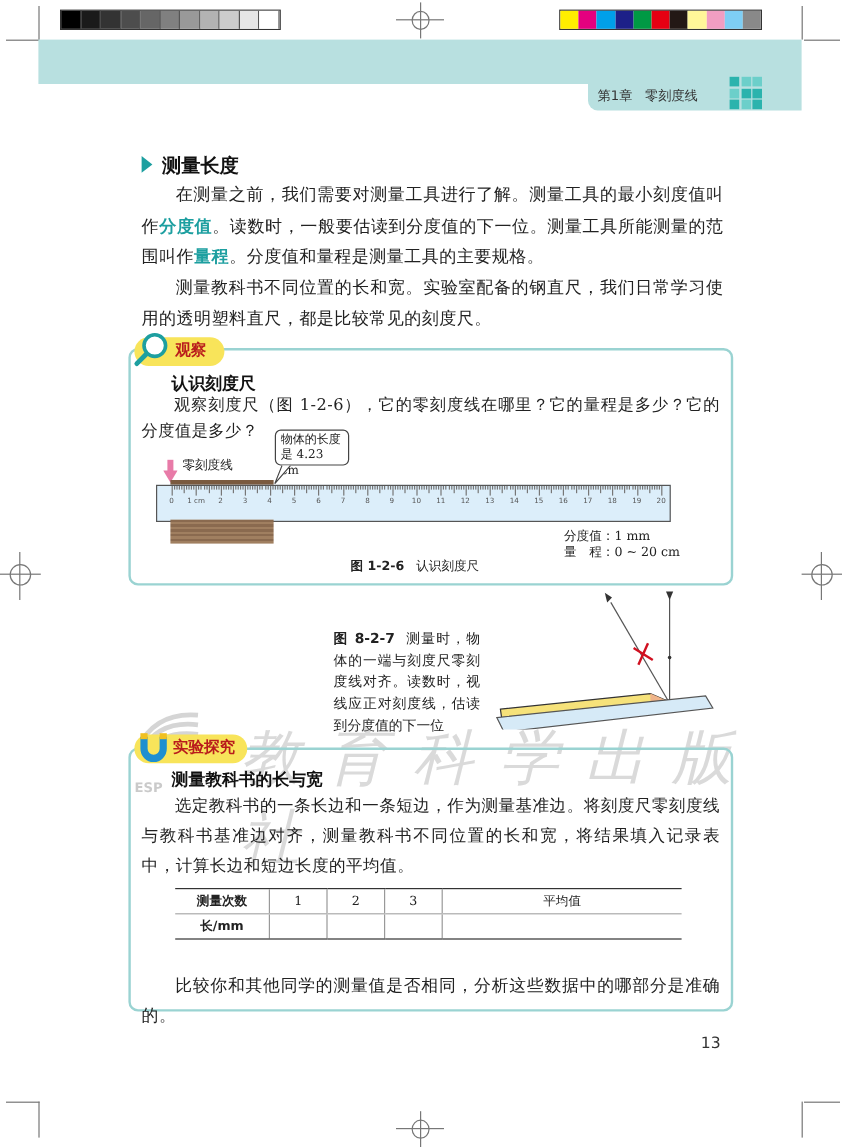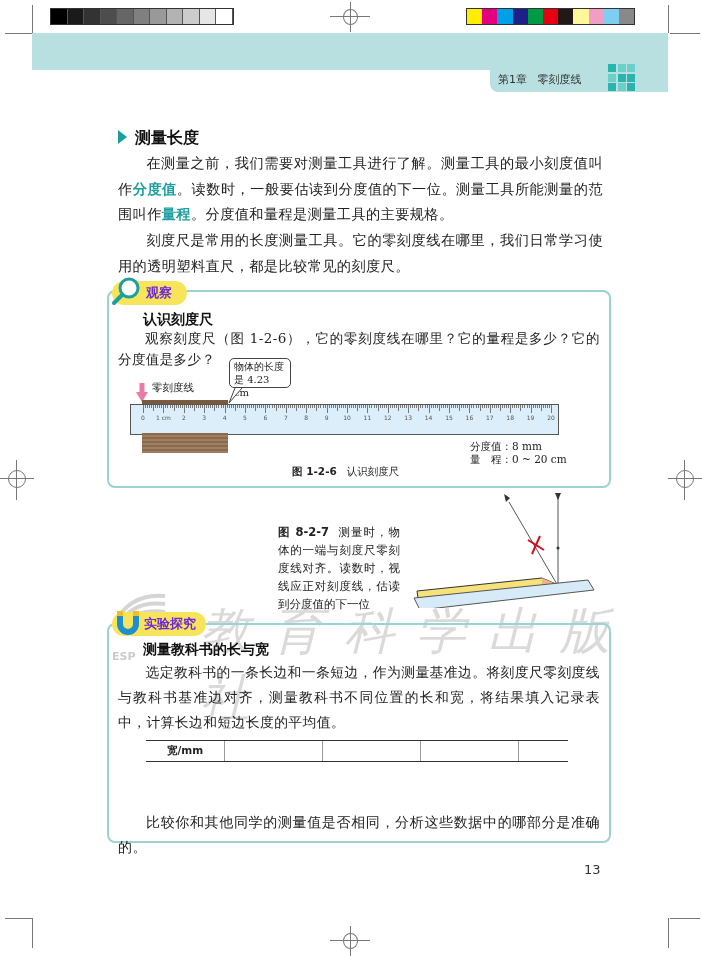--- a/index.html
+++ b/index.html
@@ -21,21 +21,21 @@
   .chap{position:absolute;left:498px;top:72px;font-family:"DejaVu Sans",sans-serif;font-size:11px;color:#333;}
   .grid9{position:absolute;left:608px;top:64px;display:grid;grid-template-columns:repeat(3,8px);gap:1.5px;}
   .grid9 span{width:8px;height:8px;background:#2bb3ad;display:block;}
   .grid9 span.l{background:#6ccfca;}
   
   .sec-title{position:absolute;left:118px;top:128px;font-family:"DejaVu Sans",sans-serif;font-weight:bold;font-size:16px;color:#111;}
   .sec-title .tri{display:inline-block;width:0;height:0;border-left:9px solid #1d9fa0;border-top:7px solid transparent;border-bottom:7px solid transparent;margin-right:8px;vertical-align:-1px;}
   .para{position:absolute;left:118px;width:485px;font-size:14.2px;line-height:25.5px;letter-spacing:0.4px;text-align:justify;}
   .hl{color:#1d9fa0;font-family:"DejaVu Sans",sans-serif;font-weight:bold;}
   .box{position:absolute;border:2px solid #9ad3d2;border-radius:8px;background:#fff;}
-  .badge{position:absolute;height:24px;background:#f8e45a;border-radius:12px;font-family:"DejaVu Sans",sans-serif;font-weight:bold;font-size:13px;line-height:24px;color:#6d28d9;}
+  .badge{position:absolute;height:24px;background:#f8e45a;border-radius:12px;font-family:"DejaVu Sans",sans-serif;font-weight:bold;font-size:13px;line-height:24px;color:#b91c1c;}
   .subt{position:absolute;font-family:"DejaVu Sans",sans-serif;font-weight:bold;font-size:14px;color:#111;}
   .ruler{position:absolute;left:130px;top:404px;width:427px;height:29px;background:#dceefa;border:1px solid #555;}
   .ruler .tick{position:absolute;top:0;width:1px;background:#777;}
   .ruler .num{position:absolute;top:9px;font-family:"DejaVu Sans",sans-serif;font-size:6px;color:#555;transform:translateX(-50%);}
   .obj{position:absolute;left:142px;top:433px;width:86px;height:20px;background:repeating-linear-gradient(180deg,#8a6a4f 0 2px,#a07f60 2px 4px);}
   .objtop{position:absolute;left:142px;top:400px;width:86px;height:4px;background:#7a5a3f;}
   .callout{position:absolute;left:229px;top:358px;width:62px;height:30px;border:1px solid #444;border-radius:5px;font-size:10px;line-height:13px;padding:1px 4px;box-sizing:border-box;background:#fff;}
   .small{font-size:10.5px;color:#222;}
   .cap{font-family:"DejaVu Sans",sans-serif;font-size:10.5px;color:#222;}
   table.rec{position:absolute;left:146px;top:740px;width:422px;border-collapse:collapse;font-size:10.5px;}
@@ -120,21 +120,21 @@
     <span></span>
     <span></span>
     <span class="l"></span>
     <span></span>
 </div>
 
 <div class="sec-title"><span class="tri"></span><span>测量长度</span></div>
 <div class="para" style="top:151px;text-indent:2em;">
   <span>在测量之前，我们需要对测量工具进行了解。测量工具的最小刻度值叫作</span><span class="hl">分度值</span><span>。读数时，一般要估读到分度值的下一位。测量工具所能测量的范围叫作</span><span class="hl">量程</span><span>。分度值和量程是测量工具的主要规格。</span>
 </div>
-<div class="para" style="top:228px;text-indent:2em;">刻度尺是常用的长度测量工具。它的零刻度线在哪里，我们日常学习使用的透明塑料直尺，都是比较常见的刻度尺。</div>
+<div class="para" style="top:228px;text-indent:2em;">测量教科书不同位置的长和宽。实验室配备的钢直尺，我们日常学习使用的透明塑料直尺，都是比较常见的刻度尺。</div>
 
 <div class="box" style="left:107px;top:290px;width:500px;height:194px;"></div>
 <div class="badge" style="left:112px;top:281px;width:75px;padding-left:34px;box-sizing:border-box;">
   <span>观察</span>
 </div>
 <svg class="abs" style="left:110px;top:277px;" width="32" height="30" viewBox="0 0 32 30">
   <circle cx="19" cy="11" r="9" fill="#fff" stroke="#1d9fa0" stroke-width="3"></circle>
   <line x1="12" y1="18" x2="4" y2="26" stroke="#1d9fa0" stroke-width="4" stroke-linecap="round"></line>
 </svg>
 <div class="subt" style="left:143px;top:311px;">认识刻度尺</div>
@@ -374,21 +374,21 @@
     <div class="num" style="left: 297.6px;">14</div>
     <div class="num" style="left: 318px;">15</div>
     <div class="num" style="left: 338.4px;">16</div>
     <div class="num" style="left: 358.8px;">17</div>
     <div class="num" style="left: 379.2px;">18</div>
     <div class="num" style="left: 399.6px;">19</div>
     <div class="num" style="left: 420px;">20</div>
   </div>
 <div class="obj"></div>
 
-<div class="abs small" style="left:470px;top:440px;">分度值：8 mm</div>
+<div class="abs small" style="left:470px;top:440px;">分度值：1 mm</div>
 <div class="abs small" style="left:470px;top:453px;">量　程：0 ~ 20 cm</div>
 <div class="abs cap" style="left:292px;top:465px;">
   <b>图 1-2-6</b>&nbsp;&nbsp;&nbsp;<span>认识刻度尺</span>
 </div>
 
 <div class="abs cap" style="left:278px;top:523px;width:122px;font-size:11.5px;line-height:18px;text-align:justify;">
   <b>图 8-2-7</b>&nbsp;&nbsp;<span>测量时，物体的一端与刻度尺零刻度线对齐。读数时，视线应正对刻度线，估读到分度值的下一位</span>
 </div>
 <svg class="abs" style="left:412px;top:488px;" width="190" height="120" viewBox="0 0 190 120">
   <line x1="97" y1="14" x2="146" y2="98" stroke="#555" stroke-width="1"></line>
@@ -418,22 +418,29 @@
 <svg class="abs" style="left:114px;top:608px;" width="28" height="30" viewBox="0 0 28 30">
   <path d="M6 6 L6 16 A8 8 0 0 0 22 16 L22 6" stroke="#1d8fd0" stroke-width="6" fill="none"></path>
   <rect x="3" y="3" width="6" height="5" fill="#f0c020"></rect>
   <rect x="19" y="3" width="6" height="5" fill="#f0c020"></rect>
 </svg>
 <div class="subt" style="left:143px;top:641px;">测量教科书的长与宽</div>
 <div class="para" style="left:118px;top:660px;width:482px;font-size:13.8px;line-height:25px;text-indent:2em;">选定教科书的一条长边和一条短边，作为测量基准边。将刻度尺零刻度线与教科书基准边对齐，测量教科书不同位置的长和宽，将结果填入记录表中，计算长边和短边长度的平均值。</div>
 
 <table class="rec">
   <tbody>
+      <tr>
+    <td>测量次数</td>
+    <td>1</td>
+    <td>2</td>
+    <td>3</td>
+    <td>平均值</td>
+  </tr>
   <tr>
-    <td>宽/mm</td>
+    <td>长/mm</td>
     <td></td>
     <td></td>
     <td></td>
     <td></td>
   </tr>
 </tbody>
   </table>
 
 <div class="para" style="left:118px;top:810px;width:482px;font-size:14px;line-height:25px;text-indent:2em;">比较你和其他同学的测量值是否相同，分析这些数据中的哪部分是准确的。</div>
 

